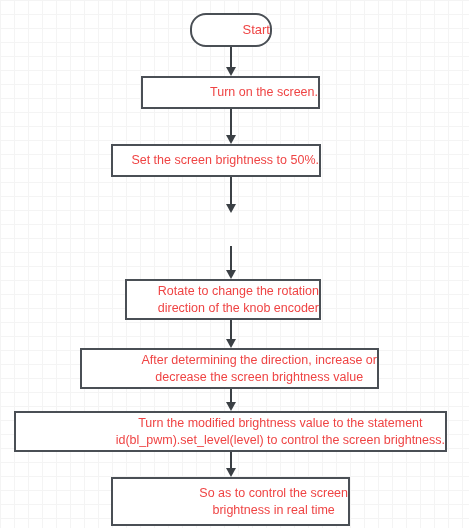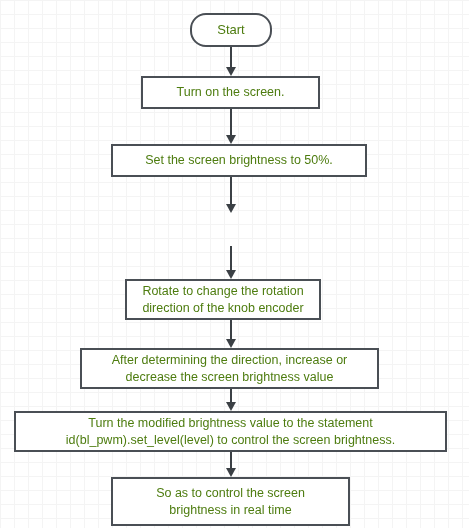--- a/index.html
+++ b/index.html
@@ -30,24 +30,24 @@
       70px 70px,
       70px 70px;
     background-position: 0 0, 0 0, 0 0, 0 0;
   }
 
   .node {
     position: absolute;
     box-sizing: border-box;
     background: #ffffff;
     border: 2px solid #4a4f55;
-    color: #4d7c0f;
+    color: #ef4444;
     display: flex;
     align-items: center;
-    justify-content: center;
+    justify-content: flex-end;
     text-align: center;
     line-height: 1.35;
     font-size: 12.5px;
     white-space: pre-line;
   }
 
   .node.terminator {
     border-radius: 16px;
     font-size: 13px;
   }
@@ -78,21 +78,21 @@
 <div id="canvas">
 
   <div class="node terminator" style="left:190px; top:13px; width:82px; height:34px;">
     <span>Start</span>
   </div>
 
   <div class="node" style="left:141px; top:76px; width:179px; height:33px;">
     <span>Turn on the screen.</span>
   </div>
 
-  <div class="node" style="left:111px; top:144px; width:256px; height:33px;">
+  <div class="node" style="left:111px; top:144px; width:210px; height:33px;">
     <span>Set the screen brightness to 50%.</span>
   </div>
 
 
   <div class="node" style="left:125px; top:279px; width:196px; height:41px;">
     <span>Rotate to change the rotation
 direction of the knob encoder</span>
   </div>
 
   <div class="node" style="left:80px; top:348px; width:299px; height:41px;">

